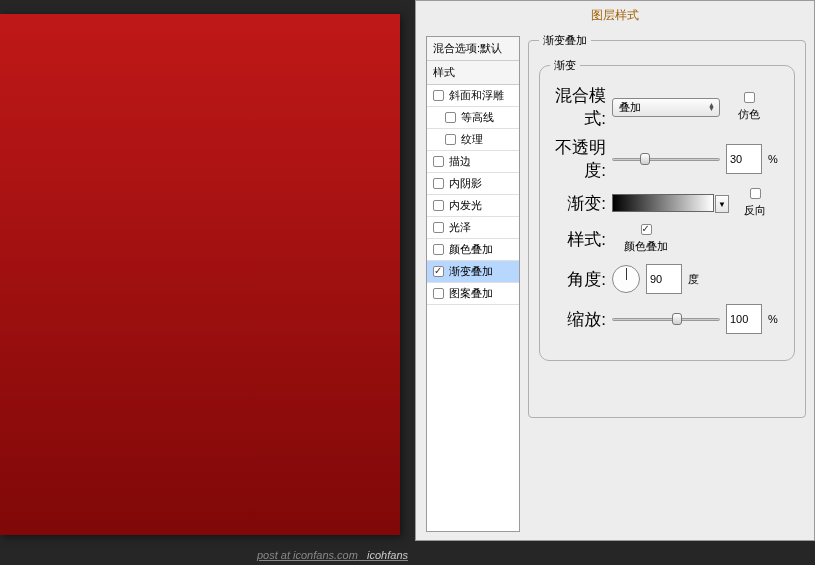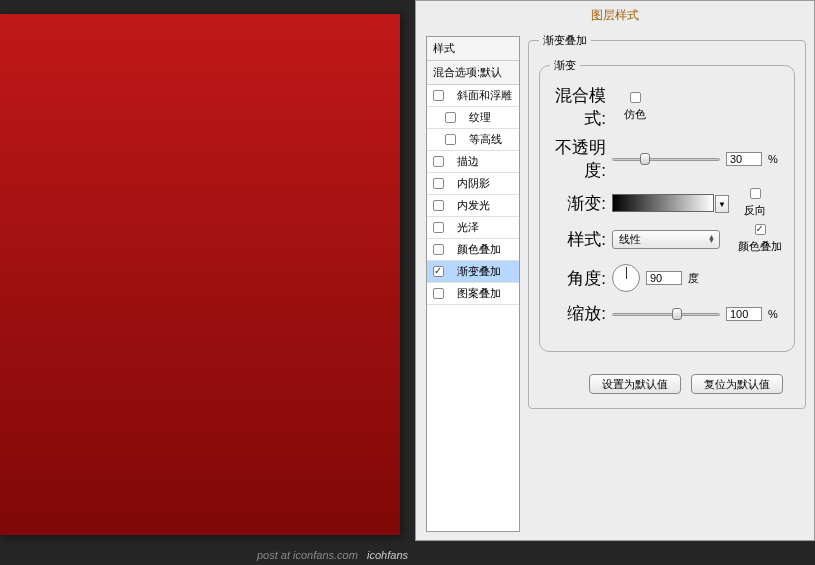--- a/index.html
+++ b/index.html
@@ -37,21 +37,21 @@
   font-size: 11px;
 }
 .styles-list .hdr {
   padding: 4px 6px;
   background: #f5f5f5;
   border-bottom: 1px solid #ccc;
 }
 .styles-list .row {
   padding: 3px 4px 3px 6px;
   border-bottom: 1px solid #e0e0e0;
-  display: flex; align-items: center; gap: 13px;
+  display: flex; align-items: center; gap: 5px;
   cursor: default;
 }
 .styles-list .row.indent1 { padding-left: 18px; }
 .styles-list .row.sel {
   background: #b8d7ff;
 }
 .cb {
   width: 11px; height: 11px;
   border: 1px solid #888; border-radius: 2px;
   background: #fff; display: inline-block;
@@ -97,21 +97,21 @@
 .slider .track {
   position: absolute; top: 7px; left: 0; right: 0; height: 3px;
   background: #ccc; border: 1px solid #999; border-radius: 2px;
 }
 .slider .thumb {
   position: absolute; top: 2px; width: 10px; height: 12px;
   background: linear-gradient(#fff,#d0d0d0);
   border: 1px solid #777; border-radius: 3px;
 }
 .numbox {
-  width: 36px; height: 14px;
+  width: 36px; height: 30px;
   border: 1px solid #888; background: #fff;
   padding: 1px 3px; font-size: 11px; text-align: left;
 }
 .unit { font-size: 11px; }
 .grad-swatch {
   width: 102px; height: 18px;
   border: 1px solid #666;
   background: linear-gradient(90deg, #000 0%, #fff 100%);
   position: relative;
 }
@@ -140,47 +140,47 @@
   font-size: 11px; display: inline-flex; align-items: center;
 }
 .btn-row {
   display: flex; gap: 10px;
   position: absolute; bottom: 14px; left: 60px;
 }
 .chk-inline { display: flex; align-items: center; gap: 4px; font-size: 11px; flex-direction: column; }
 .footer {
   position: absolute; left: 0; bottom: 0; width: 665px;
   text-align: center; color: #888; font-size: 11px;
-  font-style: italic; padding: 4px 0;
+  font-style: italic; padding: 4px 0; text-decoration: underline;
 }
 .footer .brand { color: #ccc; font-style: italic; }
 </style>
 </head>
 <body>
 
 <div class="canvas-area"></div>
 
 <div class="dialog">
   <div class="dialog-title">图层样式</div>
   <div class="dialog-body">
     <div class="styles-list">
+      <div class="hdr">混合选项:默认</div>
       <div class="hdr">样式</div>
-      <div class="hdr">混合选项:默认</div>
 
       <div class="row">
         <span class="cb"></span>
         <span>斜面和浮雕</span>
       </div>
       <div class="row indent1">
         <span class="cb"></span>
+        <span>等高线</span>
+      </div>
+      <div class="row indent1">
+        <span class="cb"></span>
         <span>纹理</span>
-      </div>
-      <div class="row indent1">
-        <span class="cb"></span>
-        <span>等高线</span>
       </div>
       <div class="row">
         <span class="cb"></span>
         <span>描边</span>
       </div>
       <div class="row">
         <span class="cb"></span>
         <span>内阴影</span>
       </div>
       <div class="row">
@@ -207,20 +207,27 @@
 
     <div class="settings">
       <div class="fieldset">
         <span class="legend">渐变叠加</span>
 
         <div class="fieldset inner">
           <span class="legend">渐变</span>
 
           <div class="form-row">
             <span class="lbl">混合模式:</span>
+            <div class="select">
+              <span>叠加</span>
+              <span class="sel-arrows">
+                  <span>▲</span>
+                  <span>▼</span>
+                </span>
+            </div>
             <span style="width:6px"></span>
             <span class="chk-inline">
               <span class="cb"></span>
               <span>仿色</span>
             </span>
           </div>
 
           <div class="form-row">
             <span class="lbl">不透明度:</span>
             <div class="slider">
@@ -238,27 +245,20 @@
             </div>
             <span style="width:18px"></span>
             <span class="chk-inline">
               <span class="cb"></span>
               <span>反向</span>
             </span>
           </div>
 
           <div class="form-row">
             <span class="lbl">样式:</span>
-            <div class="select">
-              <span>线性</span>
-              <span class="sel-arrows">
-                  <span>▲</span>
-                  <span>▼</span>
-                </span>
-            </div>
             <span style="width:6px"></span>
             <span class="chk-inline">
               <span class="cb chk"></span>
               <span>颜色叠加</span>
             </span>
           </div>
 
           <div class="form-row" style="margin-top:10px">
             <span class="lbl">角度:</span>
             <span class="angle-dial"></span>
@@ -270,28 +270,20 @@
             <span class="lbl">缩放:</span>
             <div class="slider">
               <div class="track"></div>
               <div class="thumb" style="left:60px"></div>
             </div>
             <input class="numbox" value="100" style="">
             <span class="unit">%</span>
           </div>
         </div>
 
-        <div class="btn-row">
-          <div class="btn">
-            <span>设置为默认值</span>
-          </div>
-          <div class="btn">
-            <span>复位为默认值</span>
-          </div>
-        </div>
       </div>
     </div>
   </div>
 </div>
 
 <div class="footer">
   <span>post at </span>
   <span>iconfans.com</span>
   &nbsp;
   <span class="brand">icohfans</span>

